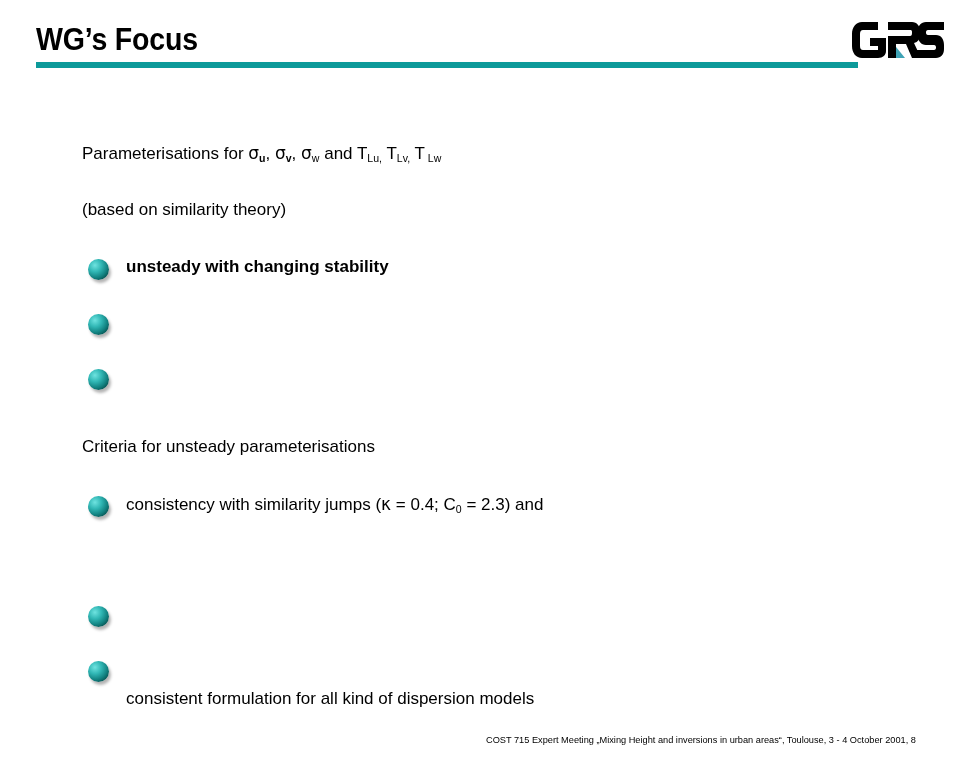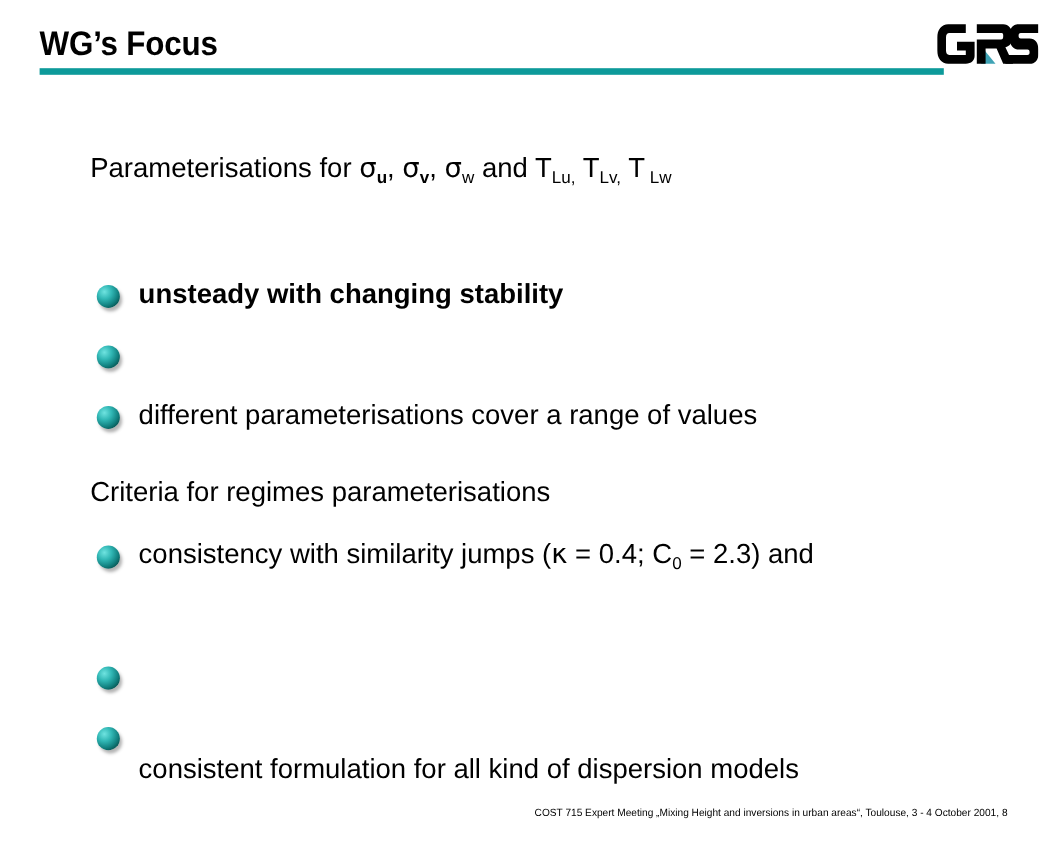--- a/index.html
+++ b/index.html
@@ -58,21 +58,21 @@
   
   .body-area {
     position: absolute;
     left: 0;
     top: 0;
     width: 960px;
     height: 768px;
   }
   .line {
     position: absolute;
-    font-size: 25px;
+    font-size: 17px;
     line-height: 30px;
     white-space: nowrap;
   }
   .level0 { left: 82px; }
   .level1 { left: 126px; }
 
   .bullet-dot {
     position: absolute;
     left: 88px;
     width: 21px;
@@ -127,30 +127,30 @@
       <path d="M92,10 L76,10 C74.5,10 74,11 74,12.5 C74,14 74.5,15 76,15 L84,15 C89,15 92,19 92,25 L92,29 C92,34.5 89,38 84,38 L62,38 L62,30 L82,30 C83.5,30 84,29 84,27.5 C84,26 83.5,25 82,25 L74,25 C69,25 66,21 66,15.5 L66,11 C66,5.5 69,2 74,2 L92,2 Z" fill="#000000"></path>
     </svg>
   </div>
 
   <div class="body-area">
 
     <div class="line level0" style="top:138px;">
       <span>Parameterisations for </span><span class="sigma">σ</span><sub class="b">u</sub><span>, </span><span class="sigma">σ</span><sub class="b">v</sub><span>, </span><span class="sigma">σ</span><sub>w</sub><span> and  </span><span>T</span><sub>Lu,</sub><span>  </span><span>T</span><sub>Lv,</sub><span>  </span><span>T</span><sub> Lw</sub>
     </div>
 
+    <div class="line level0" style="top:195px;">(based on similarity theory)</div>
 
     <div class="bullet-dot" style="top:259px;"></div>
     <div class="line level1" style="top:252px;font-weight:bold;">unsteady with changing stability</div>
 
     <div class="bullet-dot" style="top:314px;"></div>
 
     <div class="bullet-dot" style="top:369px;"></div>
-    <div class="line level1" style="top:362px;">different parameterisations cover a range of values</div>
 
-    <div class="line level0" style="top:432px;">Criteria for regimes parameterisations</div>
+    <div class="line level0" style="top:432px;">Criteria for unsteady parameterisations</div>
 
     <div class="bullet-dot" style="top:496px;"></div>
     <div class="line level1" style="top:489px;">
       <span>consistency with similarity jumps (</span><span class="kappa">κ</span><span> = 0.4; C</span><sub>0</sub><span> = 2.3) and</span>
     </div>
 
     <div class="bullet-dot" style="top:606px;"></div>
 
     <div class="bullet-dot" style="top:661px;"></div>
     <div class="line level1" style="top:684px;">consistent formulation for all kind of dispersion models</div>

